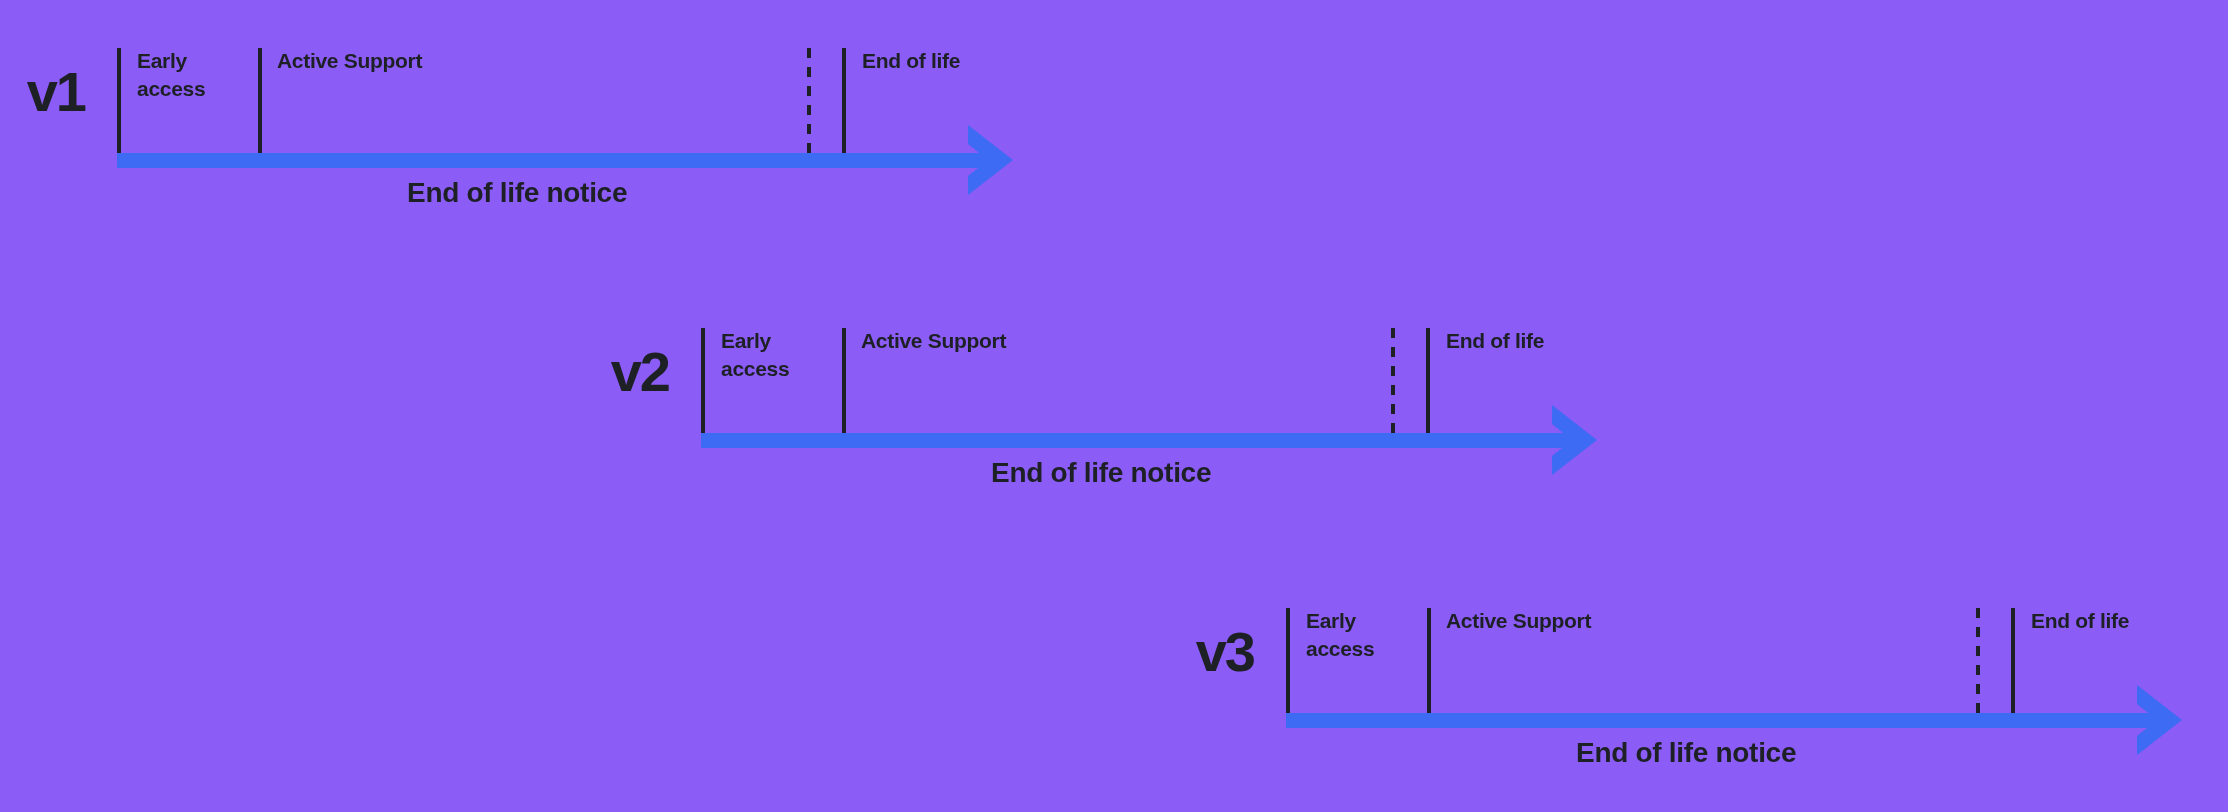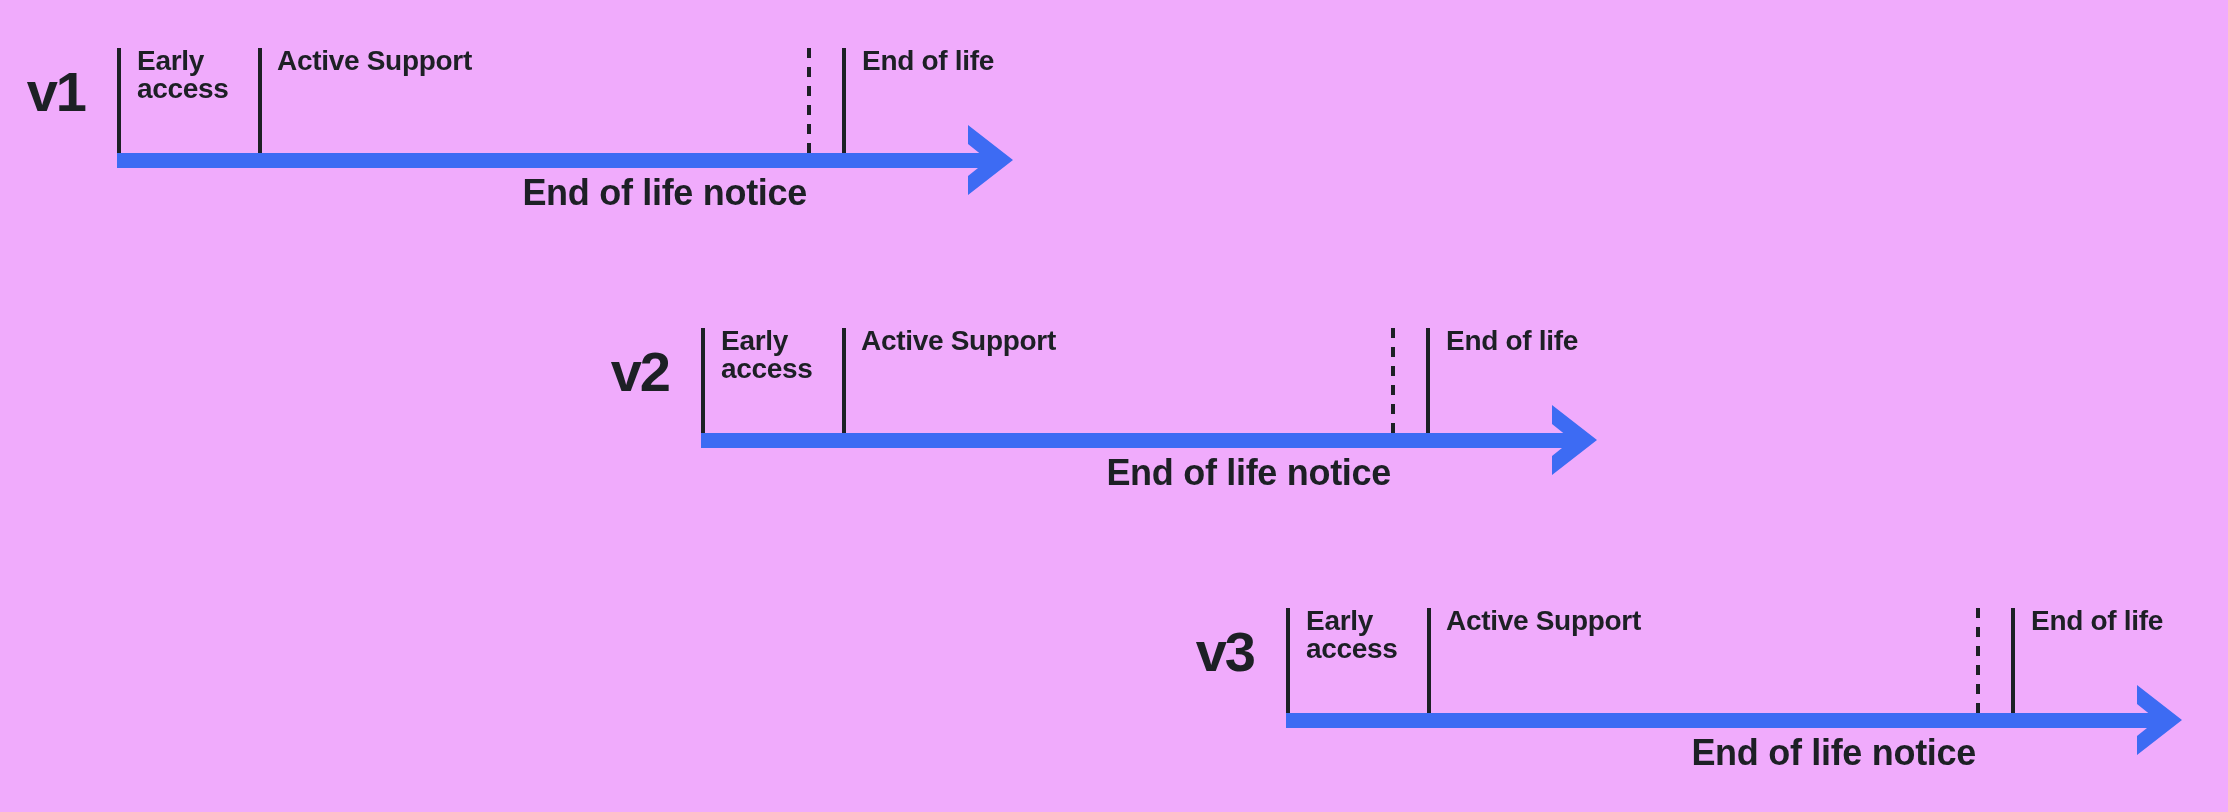--- a/index.html
+++ b/index.html
@@ -12,21 +12,21 @@
     height: 812px;
     overflow: hidden;
     font-family: "Liberation Sans", sans-serif;
     font-weight: 700;
     color: #1D2025;
   }
   .canvas {
     position: relative;
     width: 2228px;
     height: 812px;
-    background: #f0abfc;
+    background: #8b5cf6;
   }
   .timeline {
     position: absolute;
     width: 920px;
     height: 175px;
   }
   .t1 { left: 117px; top: 48px; }
   .t2 { left: 701px; top: 328px; text-decoration: underline; }
   .t3 { left: 1286px; top: 608px; }
 
@@ -67,35 +67,35 @@
     background: repeating-linear-gradient(
       to bottom,
       #1D2025 0px, #1D2025 10px,
       transparent 10px, transparent 19px
     );
   }
 
   .phase {
     position: absolute;
     top: -1px;
-    font-size: 28px;
+    font-size: 21px;
     line-height: 28px;
     letter-spacing: -0.3px;
   }
   .phase.early  { left: 20px;  width: 116px; }
   .phase.active { left: 160px; white-space: nowrap; text-align: right; }
   .phase.eol    { left: 745px; white-space: nowrap; }
 
   .notice {
     position: absolute;
     top: 131px;
     left: 290px;
     width: 400px;
-    text-align: right;
-    font-size: 36px;
+    text-align: left;
+    font-size: 28px;
     line-height: 28px;
     letter-spacing: -0.3px;
     white-space: nowrap;
   }
 </style>
 </head>
 <body>
 
 <div class="canvas">
 

